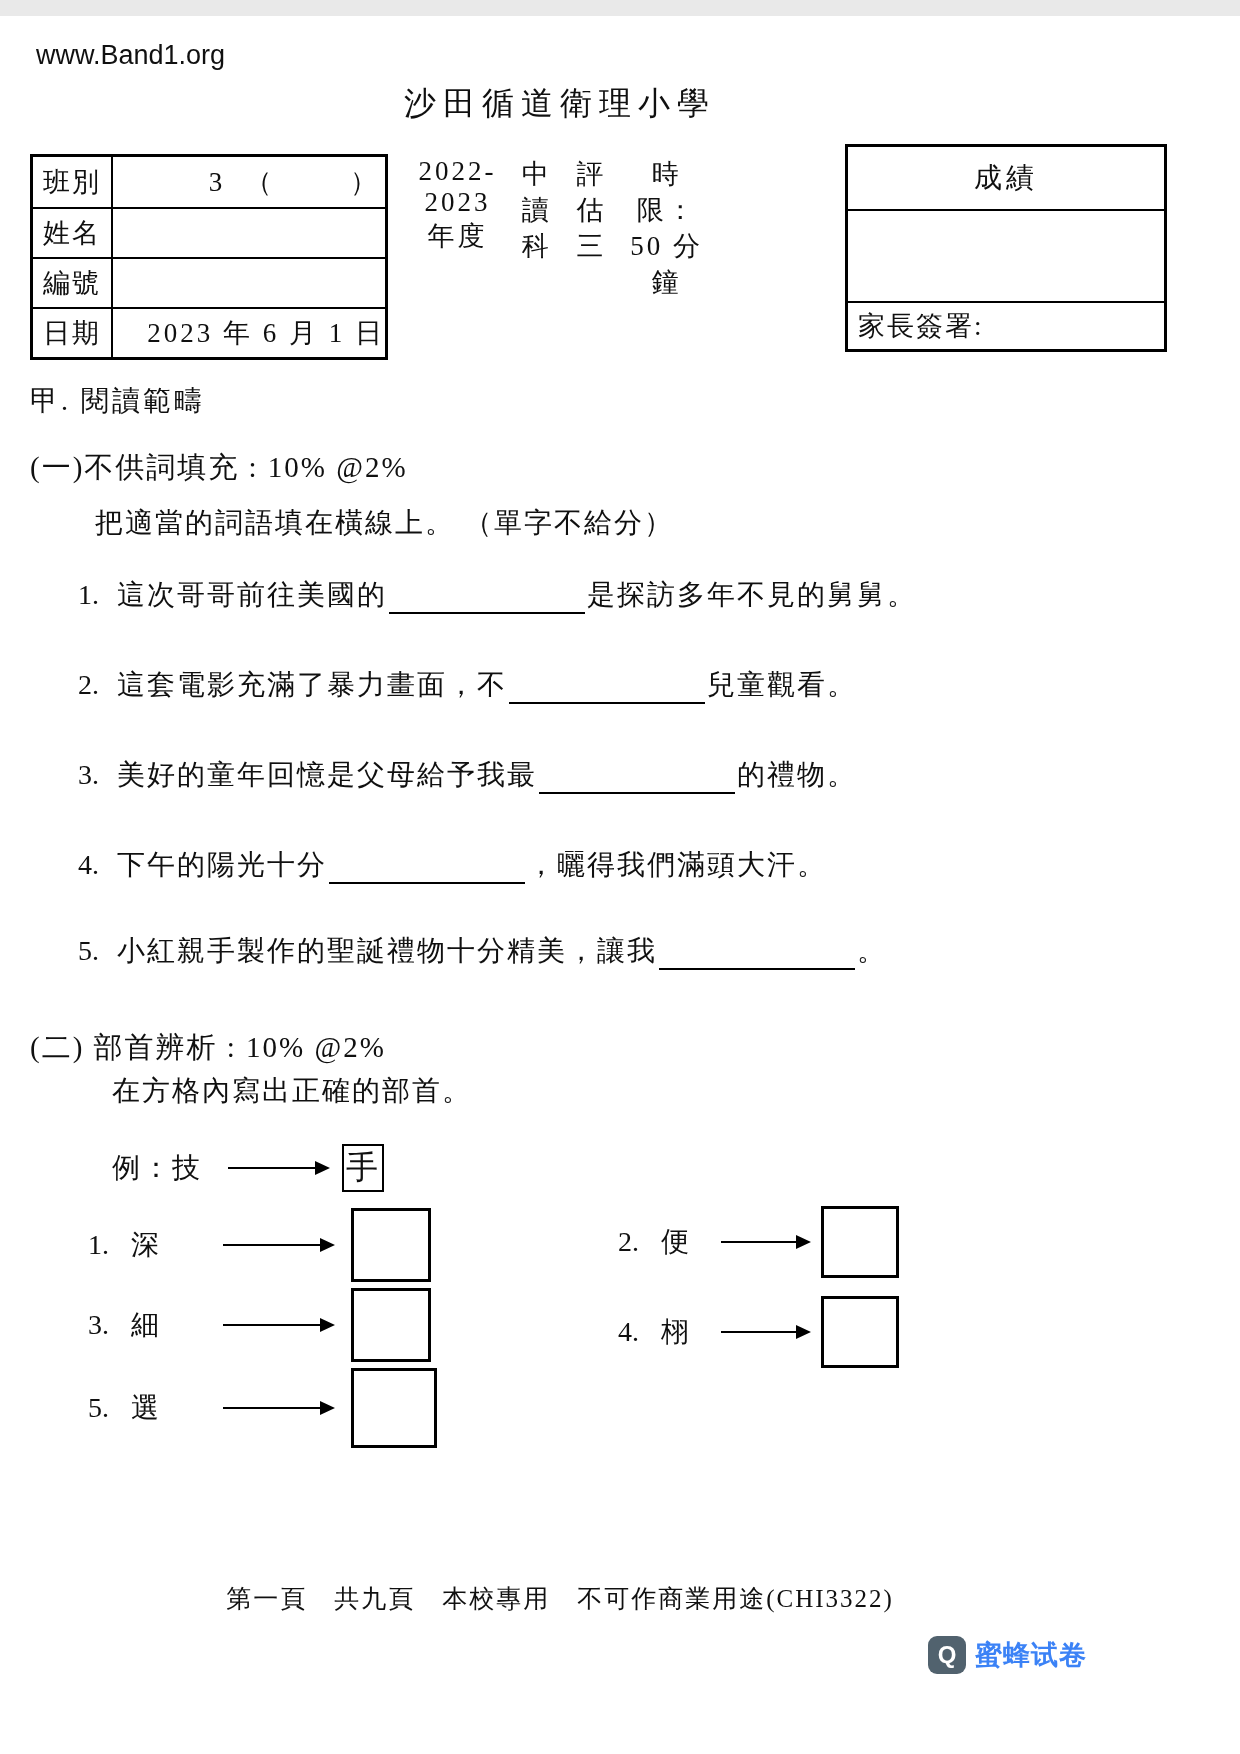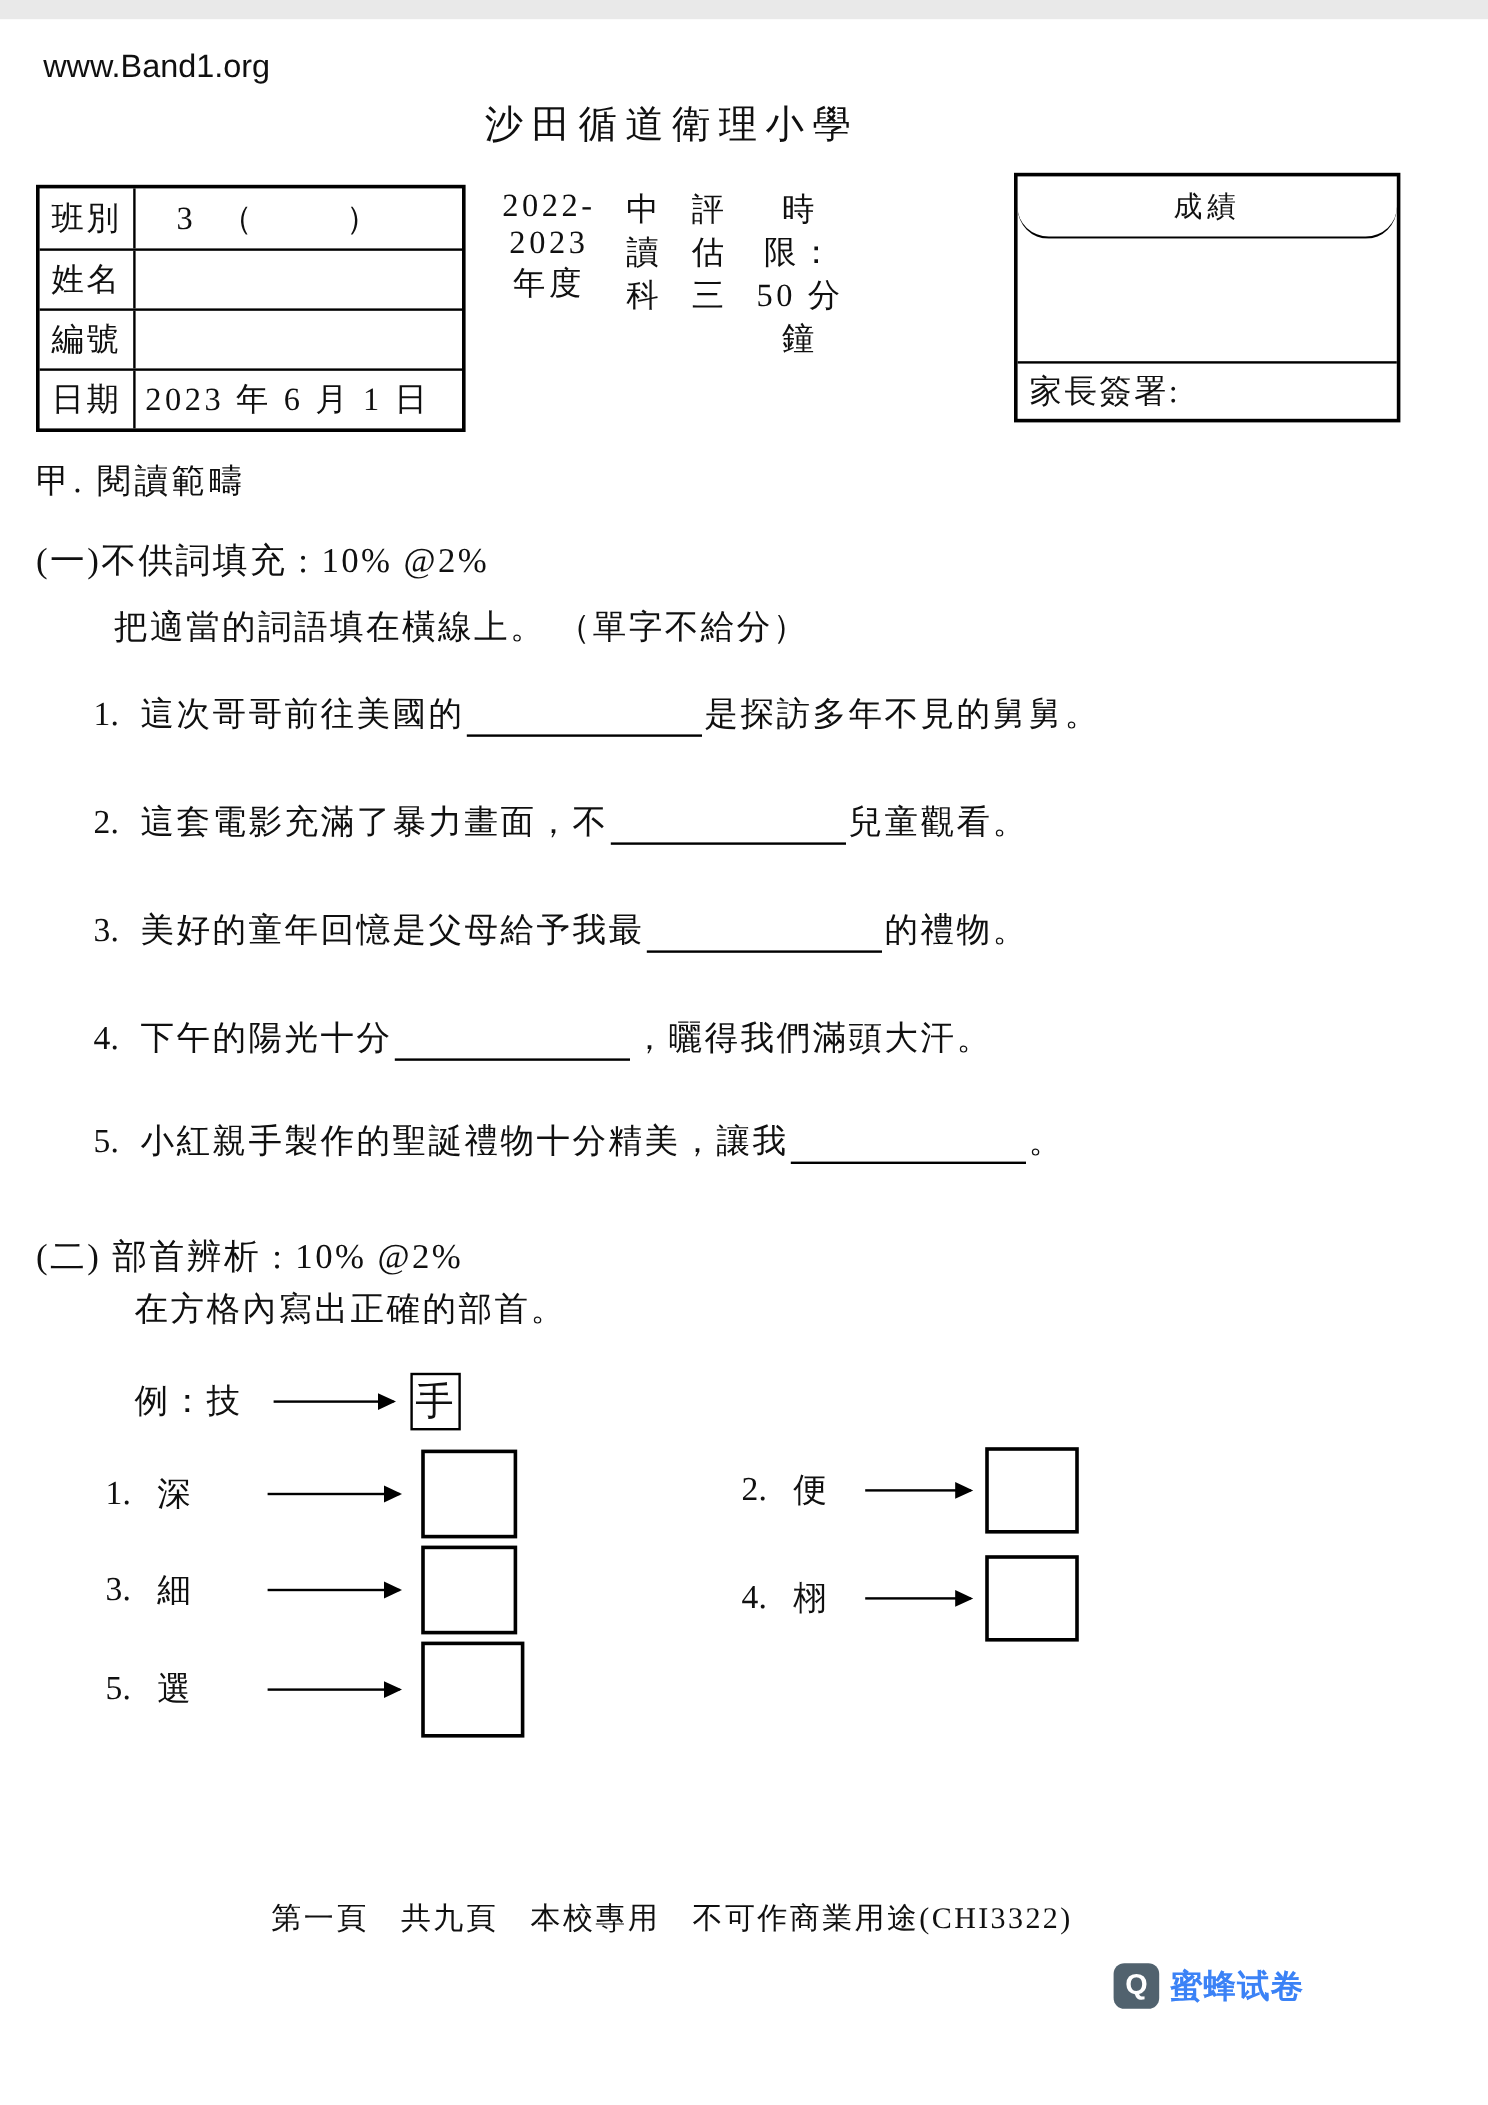--- a/index.html
+++ b/index.html
@@ -37,20 +37,21 @@
     border:3px solid #000;
     box-sizing:border-box;
   }
   .info-row{
     display:flex;
     height:50px;
     border-top:2px solid #000;
     box-sizing:border-box;
     align-items:center;
     font-size:27px;
+    text-align:right;
   }
   .info-row:first-child{border-top:none;}
   .info-label{
     width:80px;
     flex:0 0 80px;
     border-right:2px solid #000;
     box-sizing:border-box;
     height:100%;
     display:flex;
     align-items:center;
@@ -78,29 +79,28 @@
 
   
   .score-box{
     left:845px; top:128px; width:322px; height:208px;
     border:3px solid #000;
     box-sizing:border-box;
     display:flex;
     flex-direction:column;
   }
   .score-header{
-    height:52px;
+    height:64px;
     border-bottom:2px solid #000;
     box-sizing:border-box;
     display:flex;
     align-items:center;
     justify-content:center;
-    font-size:24px;
+    font-size:28px;
     letter-spacing:4px;
-    border-radius:26px;
   }
   .score-blank{flex:1;}
   .score-sign{
     height:48px;
     border-top:2px solid #000;
     box-sizing:border-box;
     display:flex;
     align-items:center;
     padding-left:10px;
     font-size:27px;

